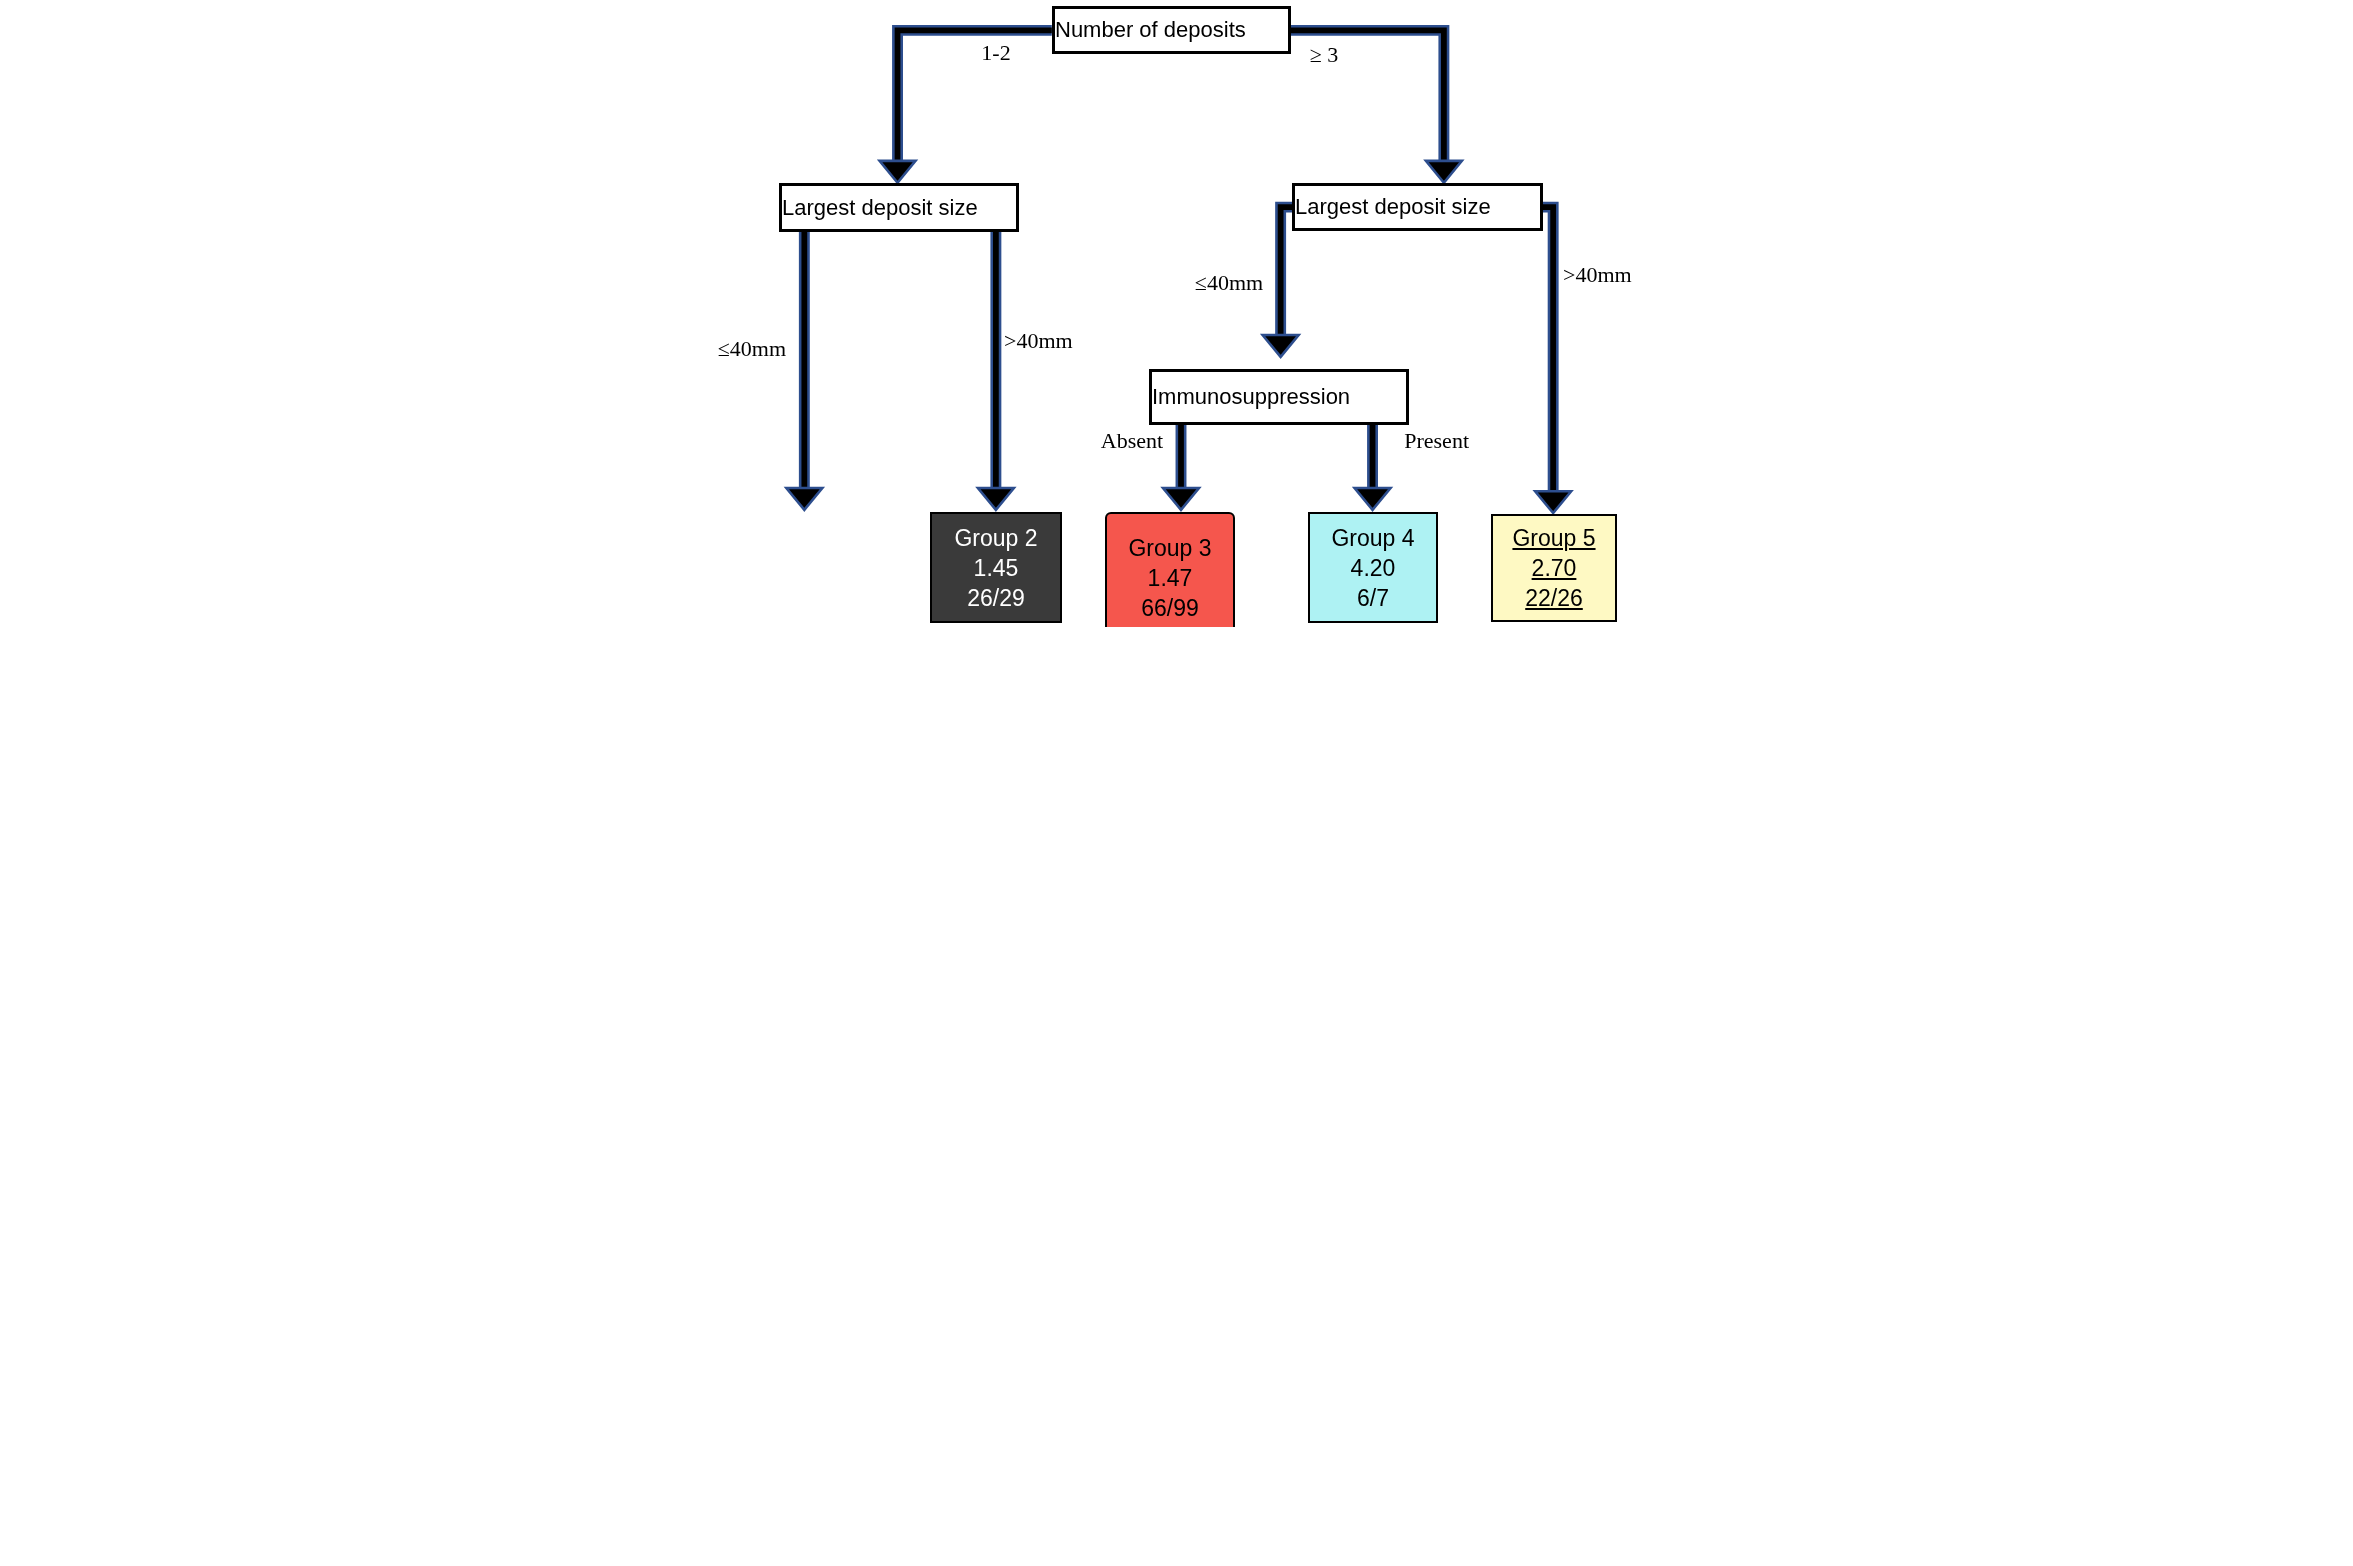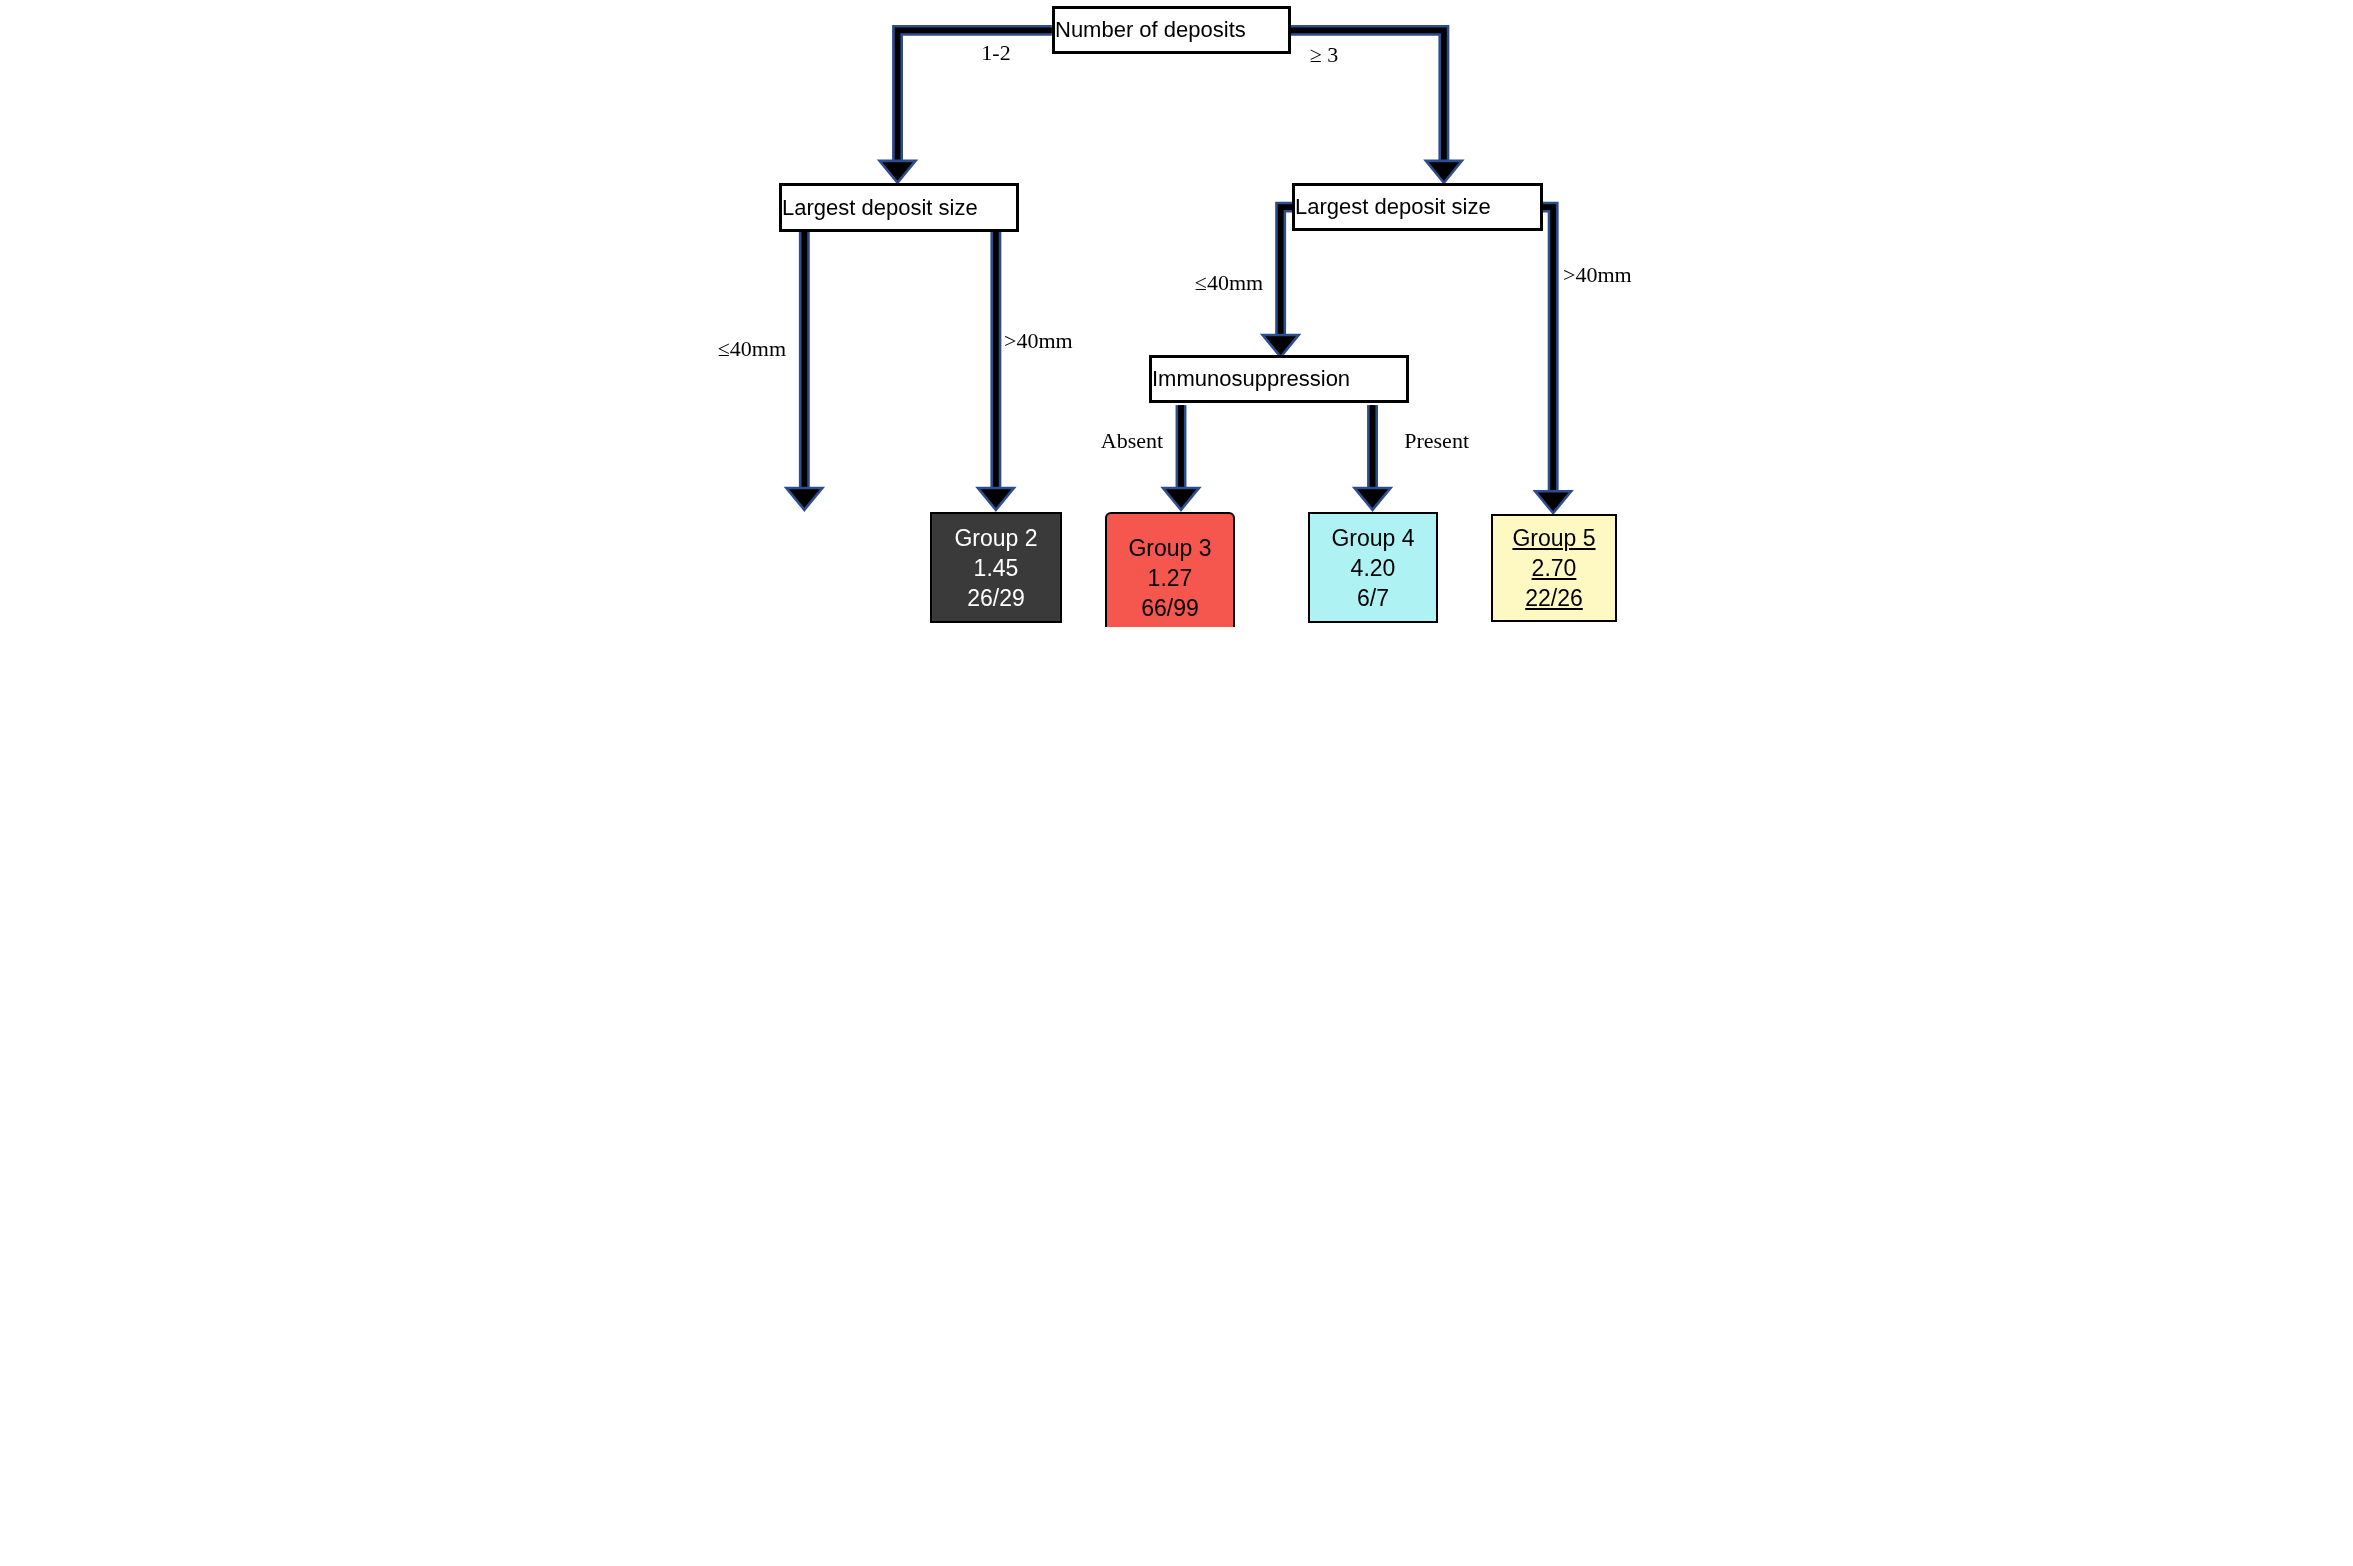--- a/index.html
+++ b/index.html
@@ -124,21 +124,21 @@
   </div>
 
   <div class="node" style="left:73px; top:183px; width:240px; height:49px;">
     <span>Largest deposit size</span>
   </div>
 
   <div class="node" style="left:586px; top:183px; width:251px; height:48px;">
     <span>Largest deposit size</span>
   </div>
 
-  <div class="node" style="left:443px; top:355px; width:260px; height:48px;">
+  <div class="node" style="left:443px; top:369px; width:260px; height:56px;">
     <span>Immunosuppression</span>
   </div>
 
   <div class="edge-label" style="left:258px; top:40px; width:64px;">1-2</div>
   <div class="edge-label" style="left:586px; top:42px; width:64px;">≥ 3</div>
   <div class="edge-label" style="left:3.9px; top:336px; width:84px;">≤40mm</div>
   <div class="edge-label" style="left:298px; top:328px; width:80px; text-align:left;">&gt;40mm</div>
   <div class="edge-label" style="left:482px; top:270px; width:82px;">≤40mm</div>
   <div class="edge-label" style="left:857px; top:262px; width:81px; text-align:left;">&gt;40mm</div>
   <div class="edge-label" style="left:384px; top:428px; width:84px;">Absent</div>
@@ -146,21 +146,21 @@
 
 
   <div class="group-box" style="left: 224px; top: 512px; width: 132px; height: 111px; background-color: rgb(58, 58, 58); color: rgb(255, 255, 255);">
     <div>Group 2</div>
     <div>1.45</div>
     <div>26/29</div>
   </div>
 
   <div class="group-box" style="left: 399px; top: 512px; width: 130px; height: 132px; background-color: rgb(245, 86, 77); color: rgb(0, 0, 0); border-radius: 6px;">
     <div>Group 3</div>
-    <div>1.27</div>
+    <div>1.47</div>
     <div>66/99</div>
   </div>
 
   <div class="group-box" style="left: 602px; top: 512px; width: 130px; height: 111px; background-color: rgb(174, 242, 243); color: rgb(0, 0, 0);">
     <div>Group 4</div>
     <div>4.20</div>
     <div>6/7</div>
   </div>
 
   <div class="group-box" style="left: 785px; top: 514px; width: 126px; height: 108px; background-color: #fef9c3; color: rgb(0, 0, 0); text-decoration: underline;">

